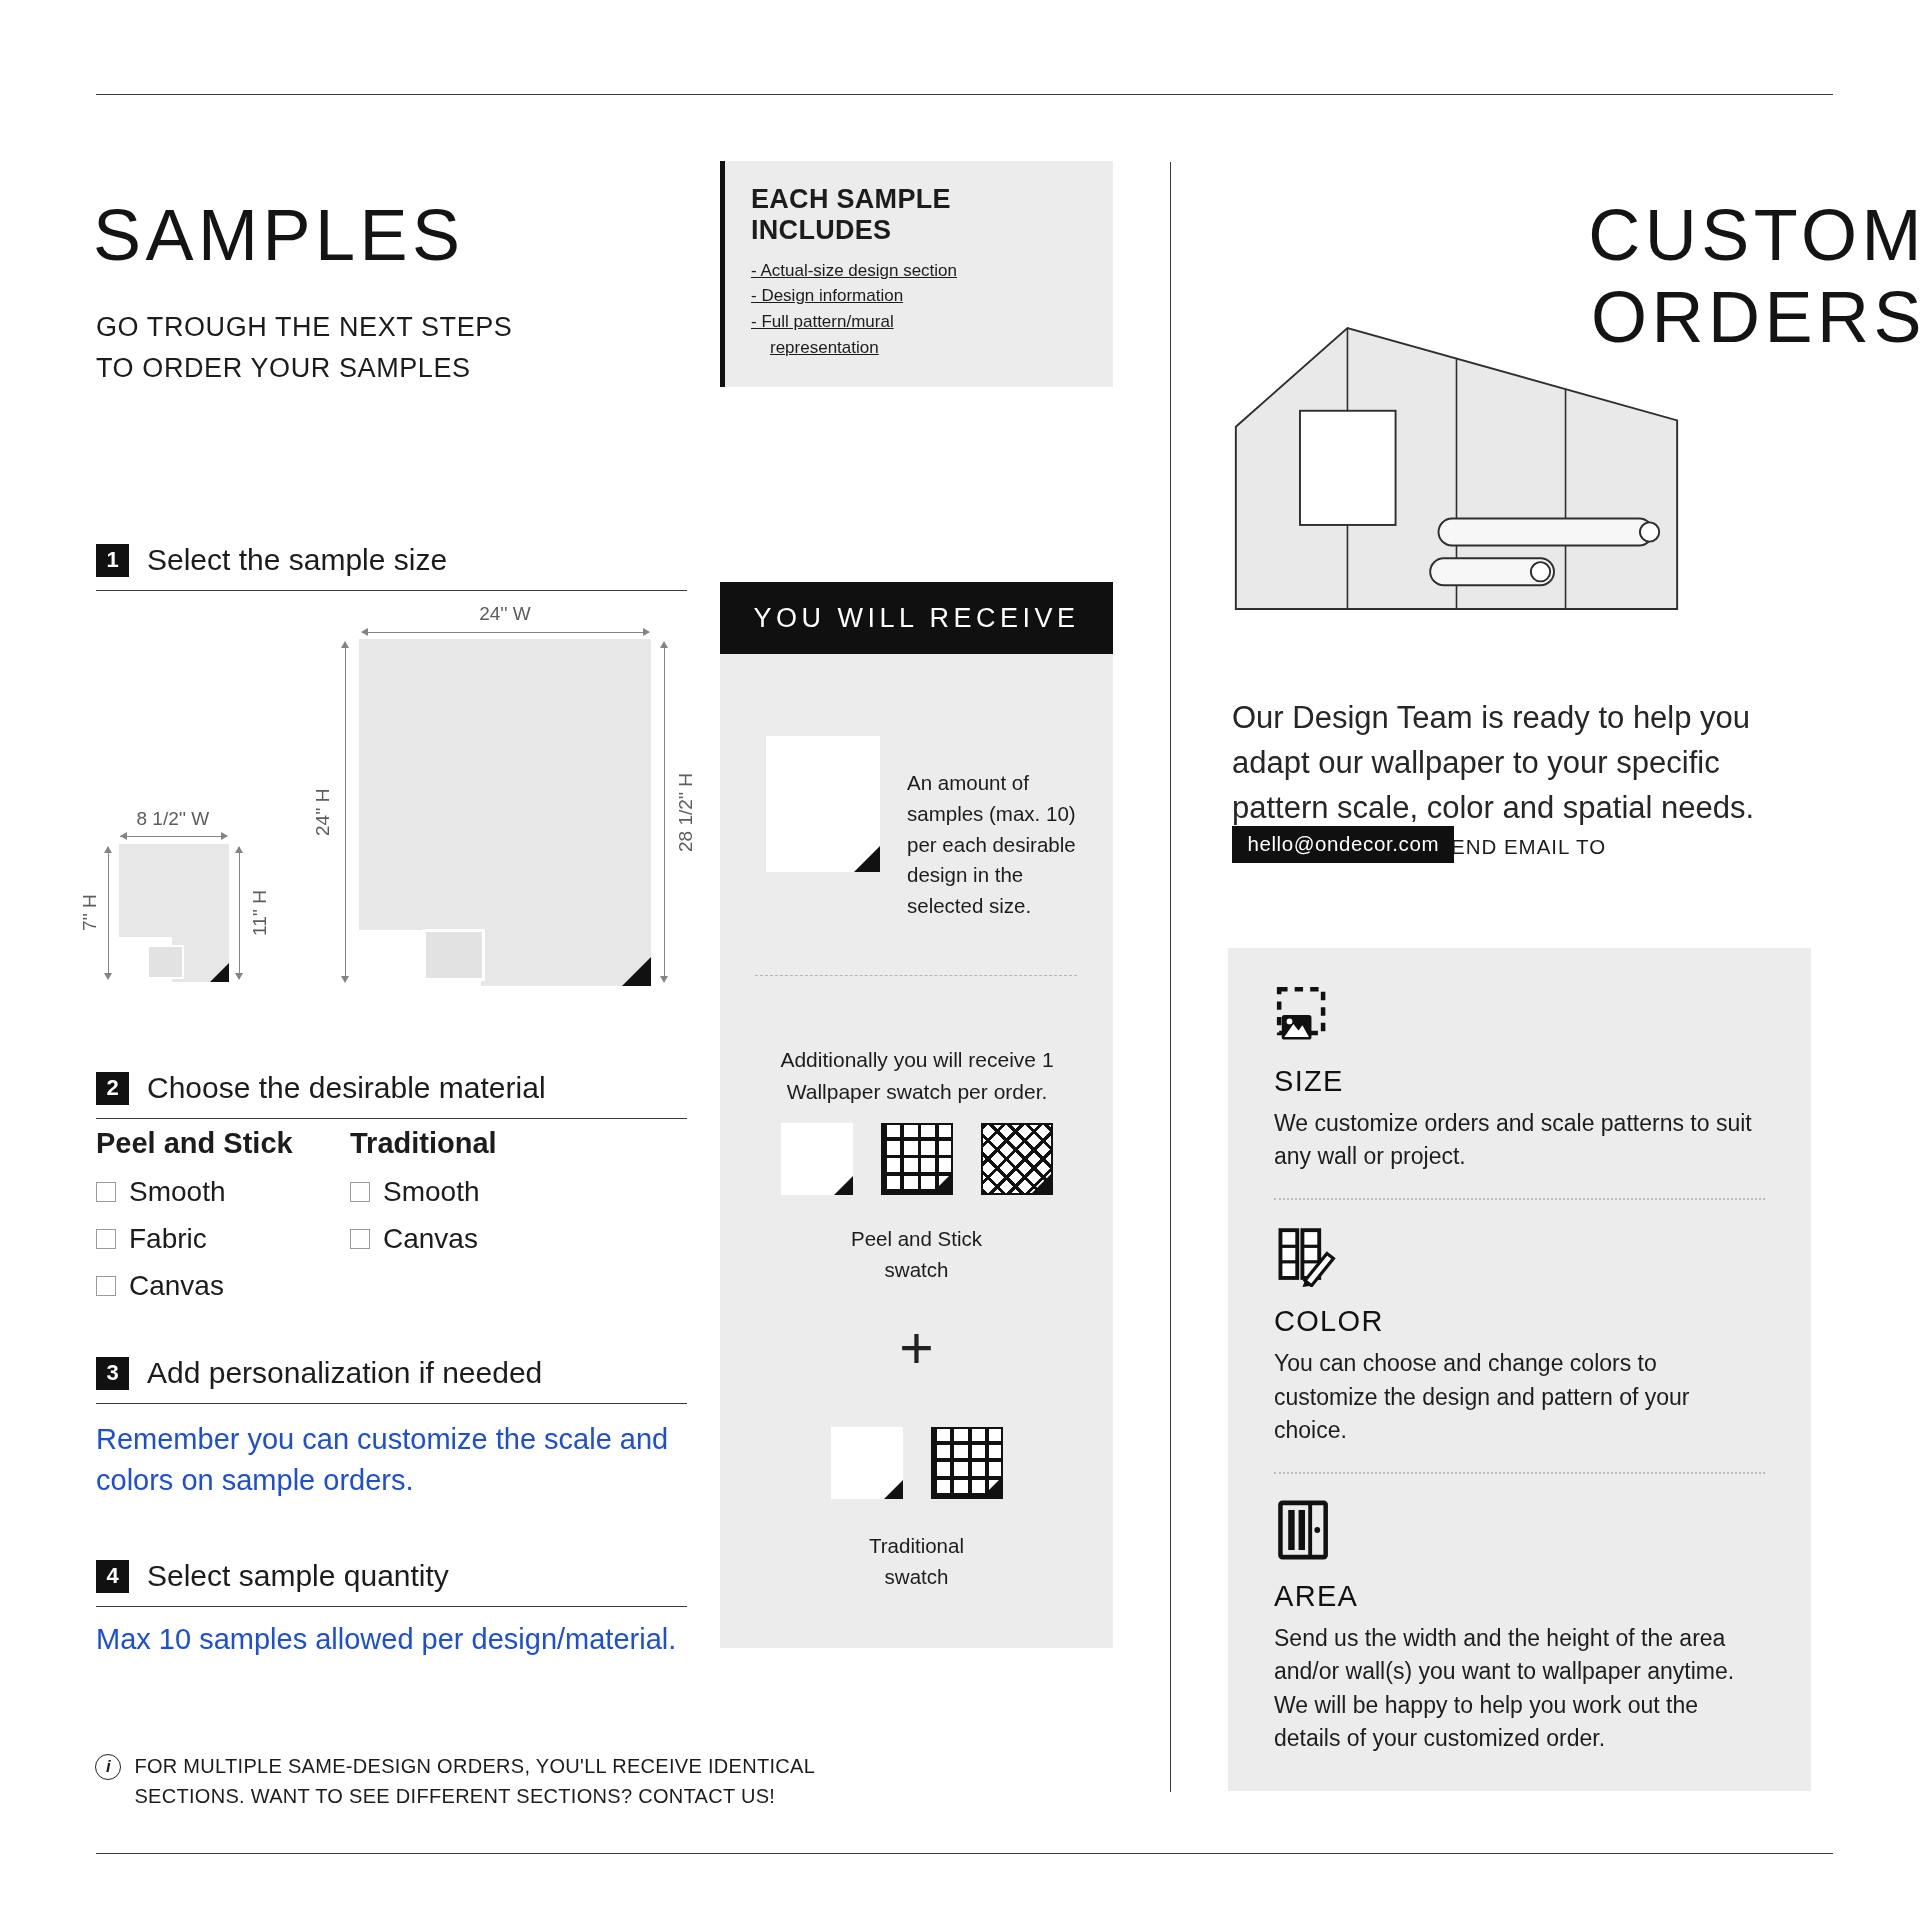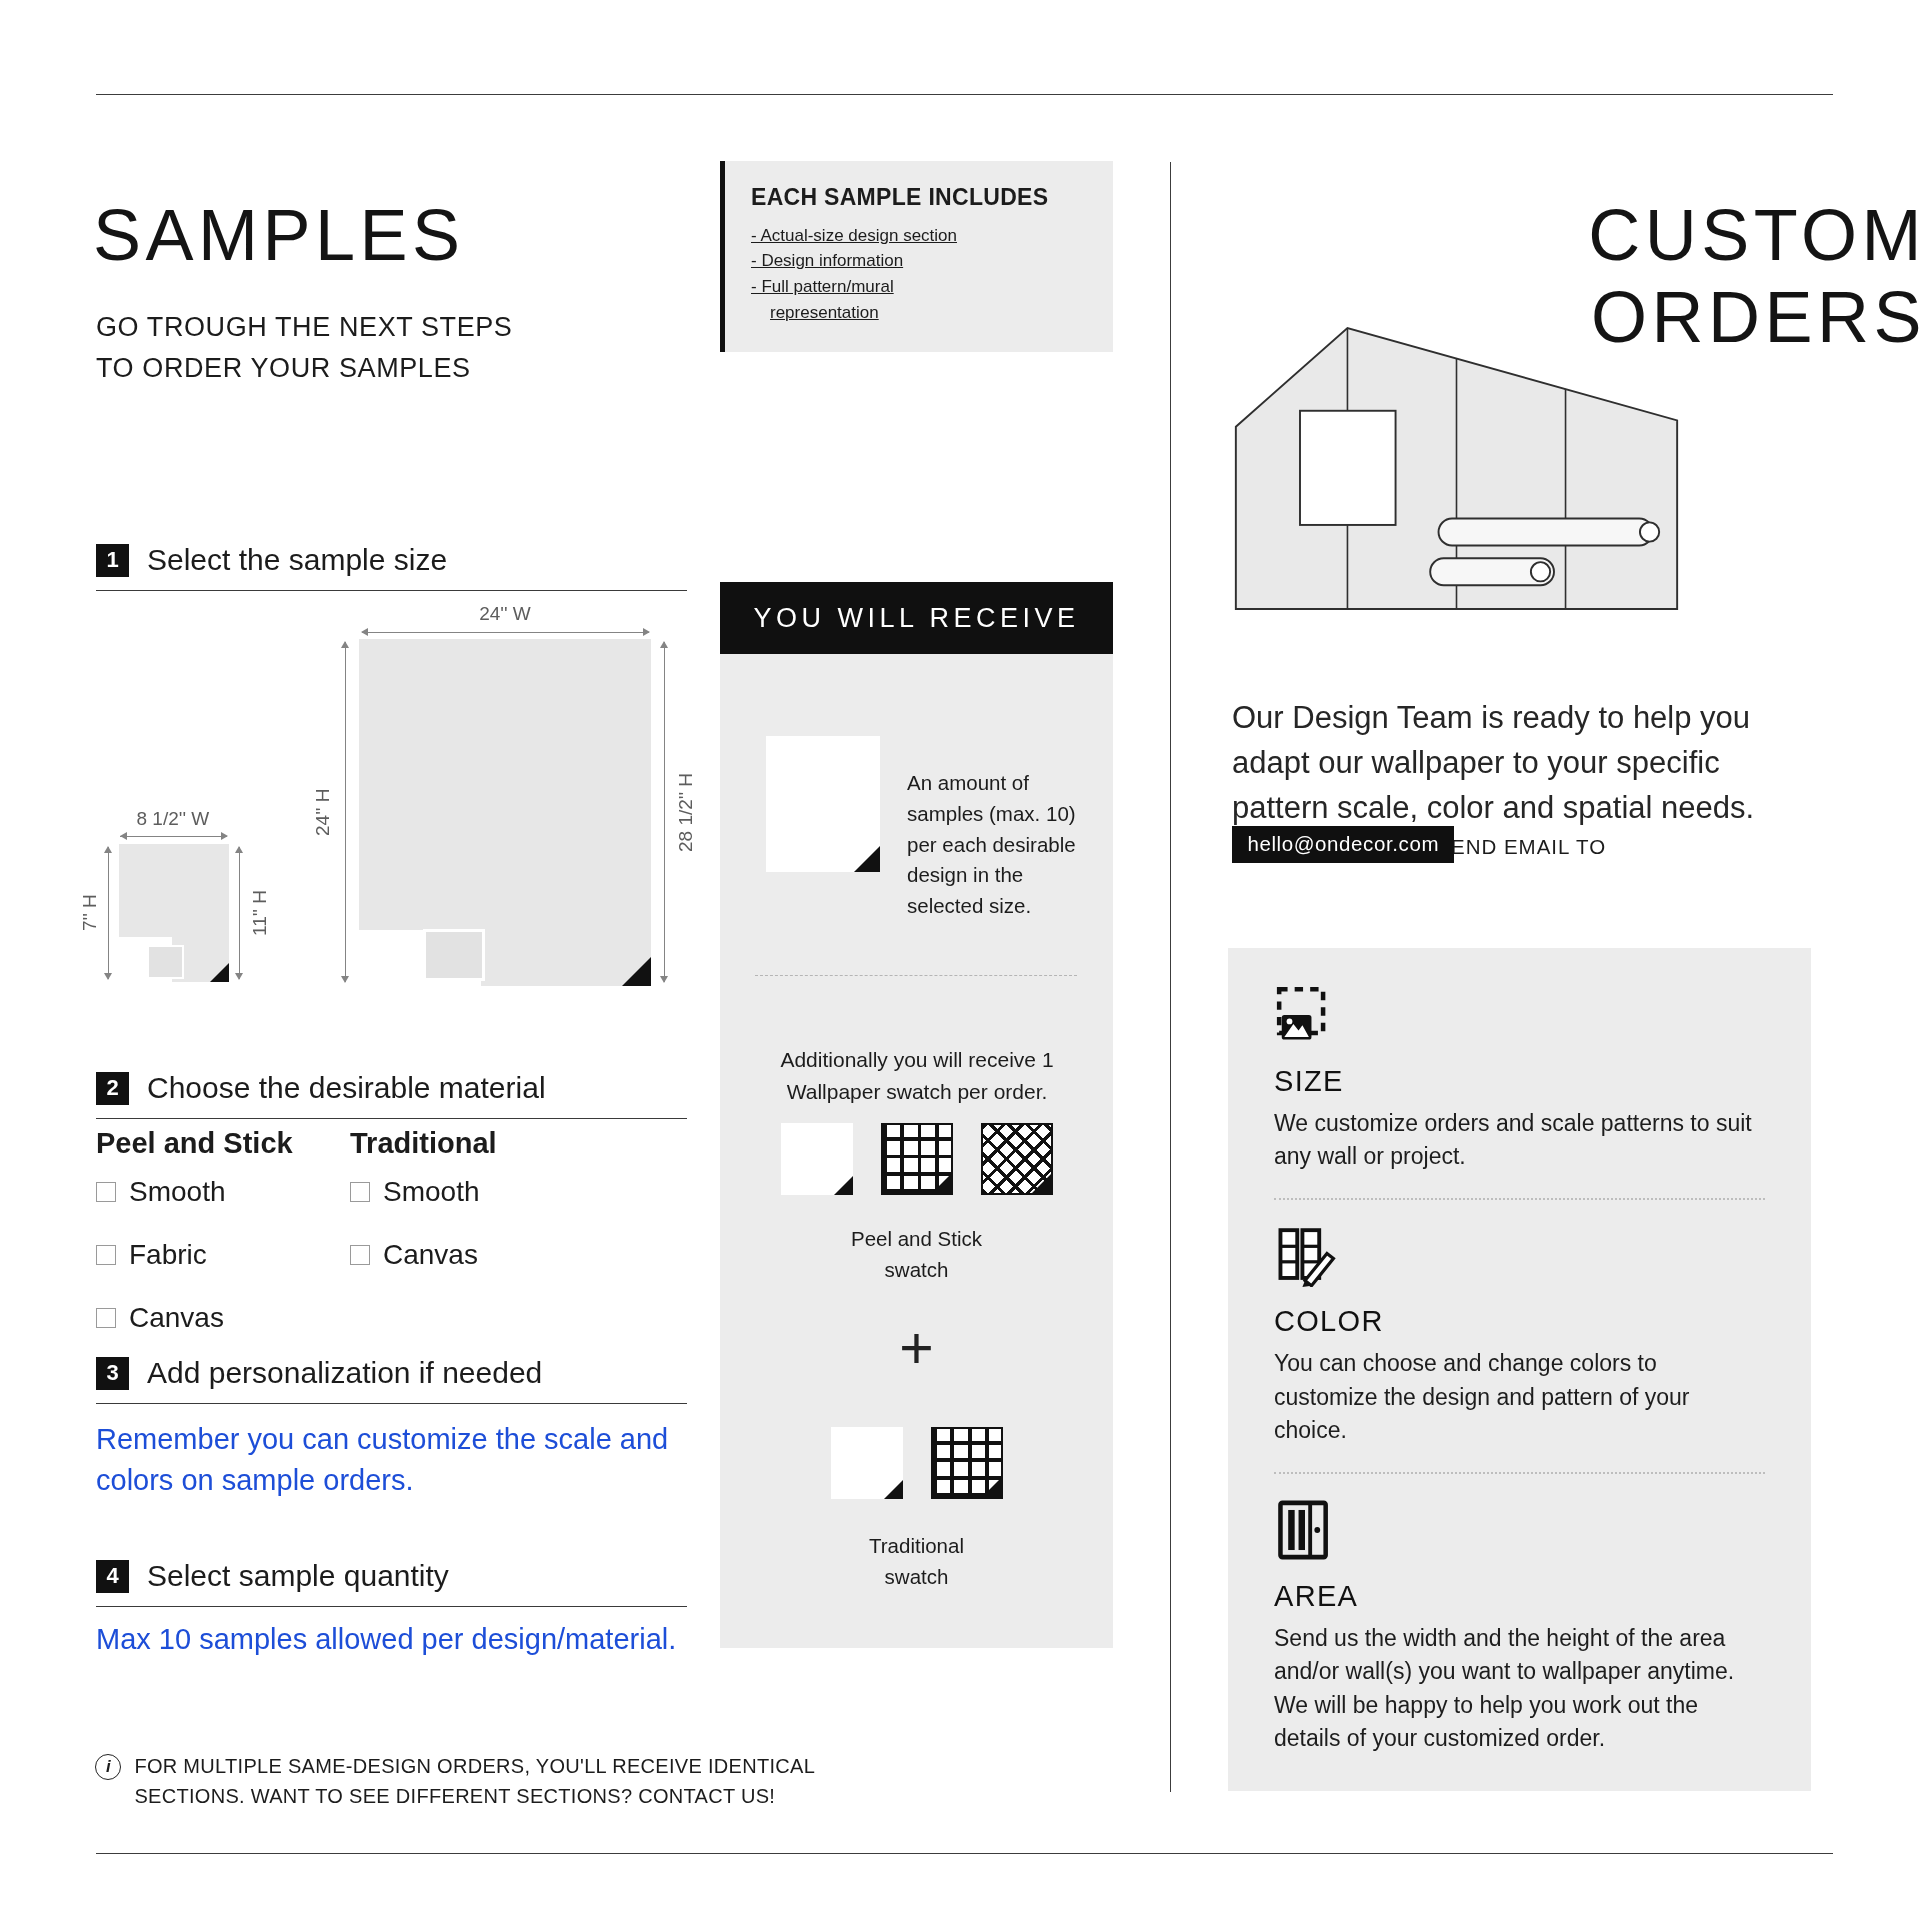--- a/index.html
+++ b/index.html
@@ -15,21 +15,21 @@
   
   .big-title{position:absolute;font-size:72px;letter-spacing:4.5px;font-weight:400;color:#141414;text-align:right;}
   .samples-title{left:93px;top:146px;}
   .custom-title{left:1232px;top:146px;}
 
   .subtitle{position:absolute;left:96px;top:307px;font-size:27px;line-height:1.5;letter-spacing:0.6px;white-space:pre-line;color:#1c1c1c;}
 
   
   .includes{position:absolute;left:720px;top:161px;width:393px;box-sizing:border-box;
             background:#ececec;border-left:5.8px solid #111;padding:23px 26px 26px;}
-  .includes h2{margin:0 0 11.6px;font-size:23px;font-weight:bold;letter-spacing:0.3px;}
+  .includes h2{margin:0 0 11.6px;font-size:27px;font-weight:bold;letter-spacing:0.3px;}
   .inc-item{font-size:17px;line-height:1.52;white-space:pre-line;padding-left:19px;text-indent:-19px;text-decoration:underline;}
 
   
   .step{position:absolute;left:96px;width:591px;display:flex;align-items:center;gap:18px;
         border-bottom:1.3px solid #3a3a3a;padding-bottom:13px;}
   .step-num{width:33px;height:33px;background:#111;color:#fff;display:flex;align-items:center;
             justify-content:center;font-size:22px;font-weight:bold;flex:0 0 auto;}
   .step-label{font-size:30px;color:#1c1c1c;}
   .step1{top:543px;} .step2{top:1071px;} .step3{top:1356px;} .step4{top:1559px;}
 
@@ -53,21 +53,21 @@
   .dim-h::before{left:-0.6px;border-right:7.7px solid #848484;}
   .dim-h::after{right:-0.6px;border-left:7.7px solid #848484;}
   .dim-v{position:absolute;width:1.3px;background:#848484;}
   .dim-v::before,.dim-v::after{content:"";position:absolute;left:-3.9px;width:0;height:0;
           border-left:4.5px solid transparent;border-right:4.5px solid transparent;}
   .dim-v::before{top:-0.6px;border-bottom:7.7px solid #848484;}
   .dim-v::after{bottom:-0.6px;border-top:7.7px solid #848484;}
 
   
   .mat-title{position:absolute;top:1127px;font-size:29px;font-weight:bold;}
-  .mat-list{position:absolute;top:1176px;display:flex;flex-direction:column;gap:31px;}
+  .mat-list{position:absolute;top:1176px;display:flex;flex-direction:column;gap:15px;}
   .mat-row{display:flex;align-items:center;gap:13px;font-size:28px;}
   .checkbox{width:18px;height:18px;border:1.9px solid #9a9a9a;background:#fff;flex:0 0 auto;}
 
   .body-lg{position:absolute;left:96px;font-size:29px;line-height:1.42;color:#1d4ed8;}
   .note3{top:1419px;width:581px;}
   .note4{top:1619px;width:616px;}
 
   
   .footnote{position:absolute;left:95px;top:1751px;display:flex;gap:13px;align-items:flex-start;}
   .info-circle{width:24.4px;height:24.4px;border:1.9px solid #222;border-radius:50%;display:flex;

